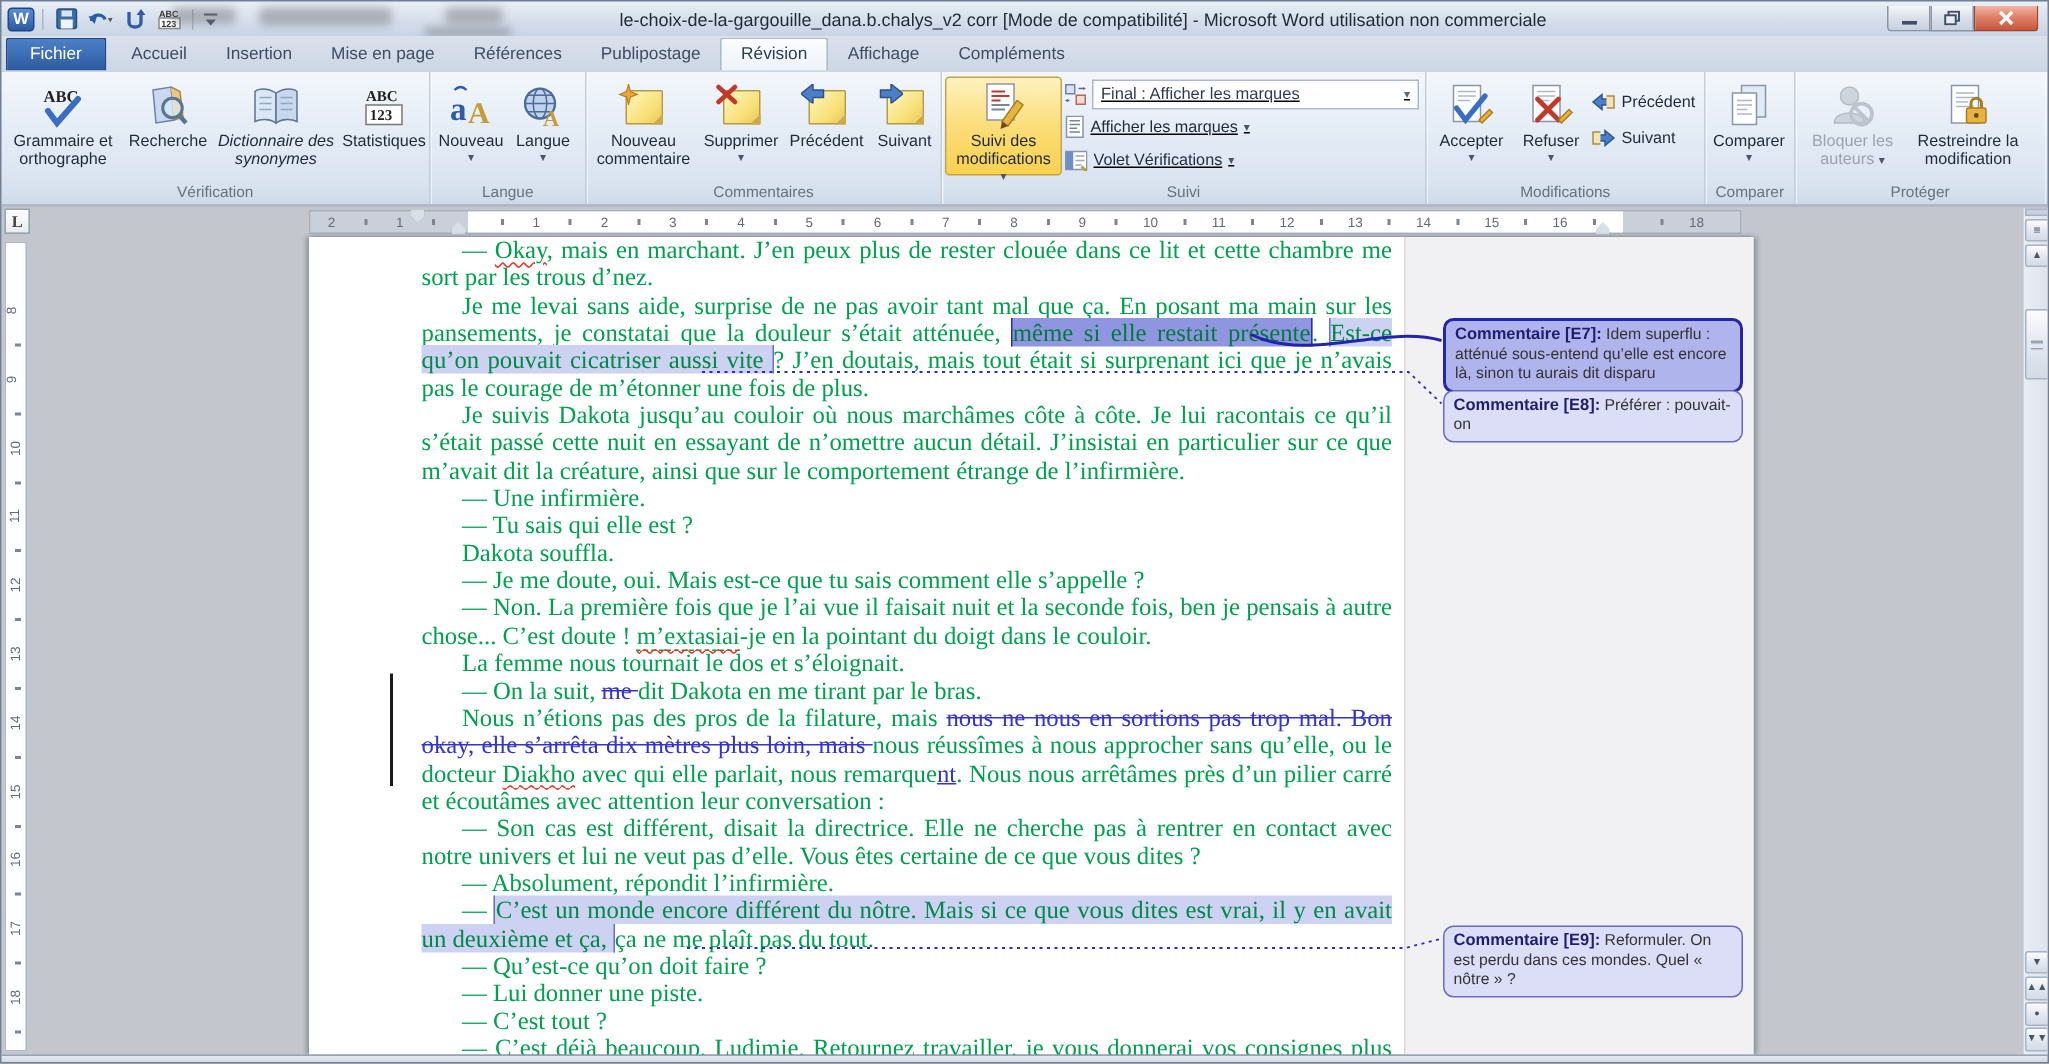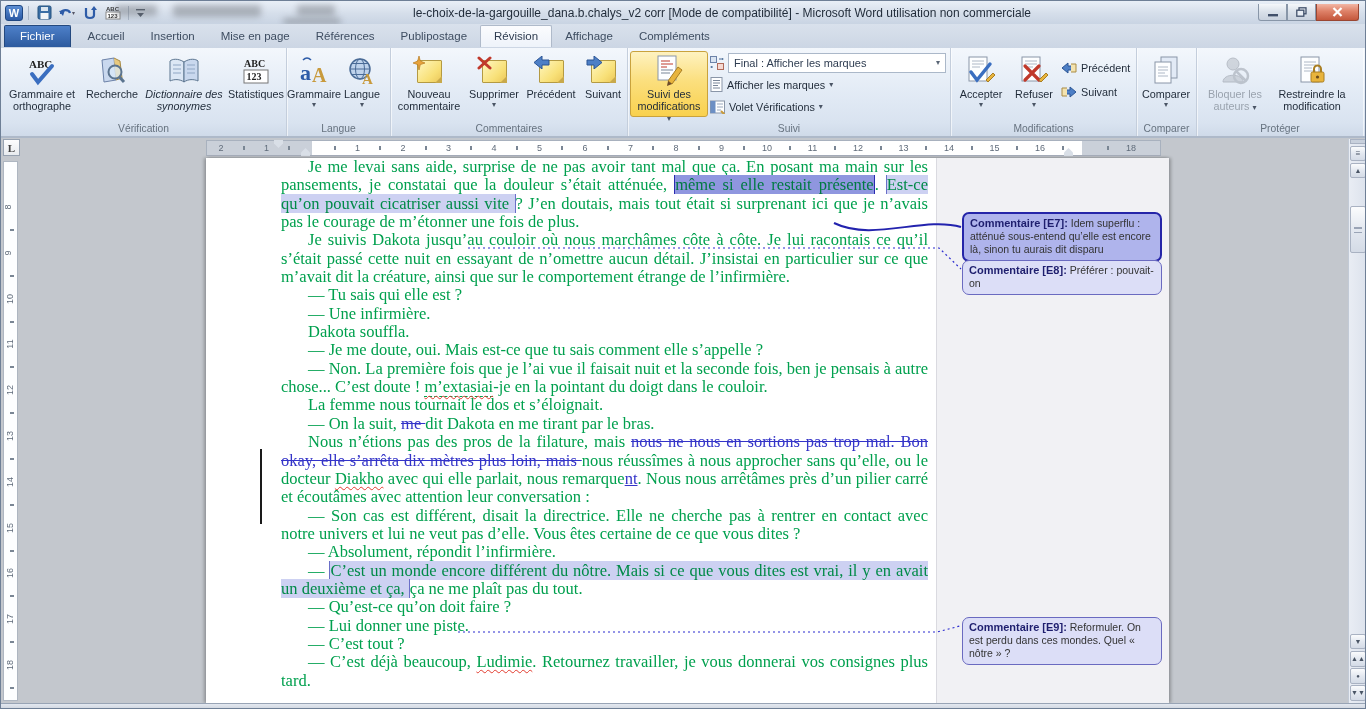--- a/index.html
+++ b/index.html
@@ -246,21 +246,21 @@
 
     <div class="rgroup" style="width:104px;">
       <div class="bigbtn" style="width:50px;">
         <span class="ic">
           <svg width="30" height="30" viewBox="0 0 30 30">
               <text x="1" y="24" font-size="22" font-weight="bold" font-family="Liberation Serif" fill="#2E5CA8">a</text>
               <text x="13" y="26" font-size="20" font-weight="bold" font-family="Liberation Serif" fill="#C89A3C">A</text>
               <path d="M4 4 q4 -4 8 0" fill="none" stroke="#2E5CA8" stroke-width="1.6"></path>
             </svg>
         </span>
-        <div>Grammaire</div>
+        <div>Nouveau</div>
         <div class="dd">▾</div>
       </div>
       <div class="bigbtn" style="width:46px;">
         <span class="ic">
           <svg width="30" height="30" viewBox="0 0 30 30">
               <circle cx="13" cy="13" r="10" fill="#BFD3EC" stroke="#4A6B96" stroke-width="1.5"></circle>
               <ellipse cx="13" cy="13" rx="4.5" ry="10" fill="none" stroke="#4A6B96"></ellipse>
               <path d="M3 13 h20 M5 7.5 h16 M5 18.5 h16" stroke="#4A6B96" fill="none"></path>
               <text x="15" y="28" font-size="15" font-weight="bold" font-family="Liberation Serif" fill="#C89A3C">A</text>
             </svg>
@@ -322,21 +322,21 @@
           <svg width="30" height="32" viewBox="0 0 30 32">
               <rect x="4" y="1" width="18" height="24" fill="#FDFEFF" stroke="#8A96A8"></rect>
               <path d="M7 6 h9 M7 9 h12 M7 12 h6" stroke="#C0392B" stroke-width="1.2"></path>
               <path d="M7 15 h12 M7 18 h9" stroke="#7A8698" stroke-width="1.2"></path>
               <path d="M14 26 L24 12 L28 15 L18 29 Z" fill="#E8B43D" stroke="#A97E22"></path>
               <path d="M14 26 L13 31 L18 29 Z" fill="#6B4A2B"></path>
             </svg>
         </span>
         <div><span>Suivi des</span><br><span>modifications</span> <span class="dd">▾</span></div>
       </div>
-      <div style="display:flex;flex-direction:column;gap:1px;padding-top:1px;">
+      <div style="display:flex;flex-direction:column;gap:1px;padding-top:1px;text-decoration:underline;">
         <div class="smallrow">
           <svg width="14" height="14" viewBox="0 0 14 14">
               <rect x="0.5" y="0.5" width="6" height="6" fill="#D9E4F2" stroke="#6C82A8"></rect>
               <rect x="7.5" y="7.5" width="6" height="6" fill="#F6D9D2" stroke="#B06A5A"></rect>
               <path d="M9 3 h4 M3 11 h-2" stroke="#4A6B96"></path>
               <path d="M12 2 l2 1 -2 1 Z M2 10 l-2 1 2 1 Z" fill="#4A6B96"></path>
             </svg>
           <div class="combo">
             <span>Final : Afficher les marques</span>
             <span class="arrow">▾</span>
@@ -522,24 +522,25 @@
         <div class="vdot" style="top: 433.4px;"></div>
         <div class="vnum" style="top: 452.2px;">17</div>
         <div class="vdot" style="top: 479.2px;"></div>
         <div class="vnum" style="top: 498px;">18</div>
         <div class="vdot" style="top: 525px;"></div>
       </div>
 
     <div id="page">
       <div id="markup-zone"></div>
       <div id="textcol">
+          <p><span class="s-g">— </span><span class="s-gq">Okay</span><span class="s-g">, mais en marchant. J’en peux plus de rester clouée dans ce lit et cette chambre me sort par les trous d’nez.</span></p>
           <p><span class="s-g">Je me levai sans aide, surprise de ne pas avoir tant mal que ça. En posant ma main sur les pansements, je constatai que la douleur s’était atténuée, </span><span class="s-hsel">même si elle restait présente</span><span class="s-g">. </span><span class="s-h">Est-ce qu’on pouvait cicatriser aussi vite </span><span class="s-g">? J’en doutais, mais tout était si surprenant ici que je n’avais pas le courage de m’étonner une fois de plus.</span></p>
           <p><span class="s-g">Je suivis Dakota jusqu’au couloir où nous marchâmes côte à côte. Je lui racontais ce qu’il s’était passé cette nuit en essayant de n’omettre aucun détail. J’insistai en particulier sur ce que m’avait dit la créature, ainsi que sur le comportement étrange de l’infirmière.</span></p>
+          <p><span class="s-g">— Une infirmière.</span></p>
           <p><span class="s-g">— Tu sais qui elle est ?</span></p>
-          <p><span class="s-g">— Une infirmière.</span></p>
           <p><span class="s-g">Dakota souffla.</span></p>
           <p><span class="s-g">— Je me doute, oui. Mais est-ce que tu sais comment elle s’appelle ?</span></p>
           <p><span class="s-g">— Non. La première fois que je l’ai vue il faisait nuit et la seconde fois, ben je pensais à autre chose... C’est doute ! </span><span class="s-gu">m’extasiai</span><span class="s-g">-je en la pointant du doigt dans le couloir.</span></p>
           <p><span class="s-g">La femme nous tournait le dos et s’éloignait.</span></p>
           <p><span class="s-g">— On la suit, </span><span class="s-d">me </span><span class="s-g">dit Dakota en me tirant par le bras.</span></p>
           <p><span class="s-g">Nous n’étions pas des pros de la filature, mais </span><span class="s-d">nous ne nous en sortions pas trop mal. Bon okay, elle s’arrêta dix mètres plus loin, mais </span><span class="s-g">nous réussîmes à nous approcher sans qu’elle, ou le docteur </span><span class="s-gq">Diakho</span><span class="s-g"> avec qui elle parlait, nous remarque</span><span class="s-i">nt</span><span class="s-g">. Nous nous arrêtâmes près d’un pilier carré et écoutâmes avec attention leur conversation :</span></p>
           <p><span class="s-g">— Son cas est différent, disait la directrice. Elle ne cherche pas à rentrer en contact avec notre univers et lui ne veut pas d’elle. Vous êtes certaine de ce que vous dites ?</span></p>
           <p><span class="s-g">— Absolument, répondit l’infirmière.</span></p>
           <p><span class="s-g">— </span><span class="s-h">C’est un monde encore différent du nôtre. Mais si ce que vous dites est vrai, il y en avait un deuxième et ça, </span><span class="s-g">ça ne me plaît pas du tout.</span></p>
           <p><span class="s-g">— Qu’est-ce qu’on doit faire ?</span></p>

